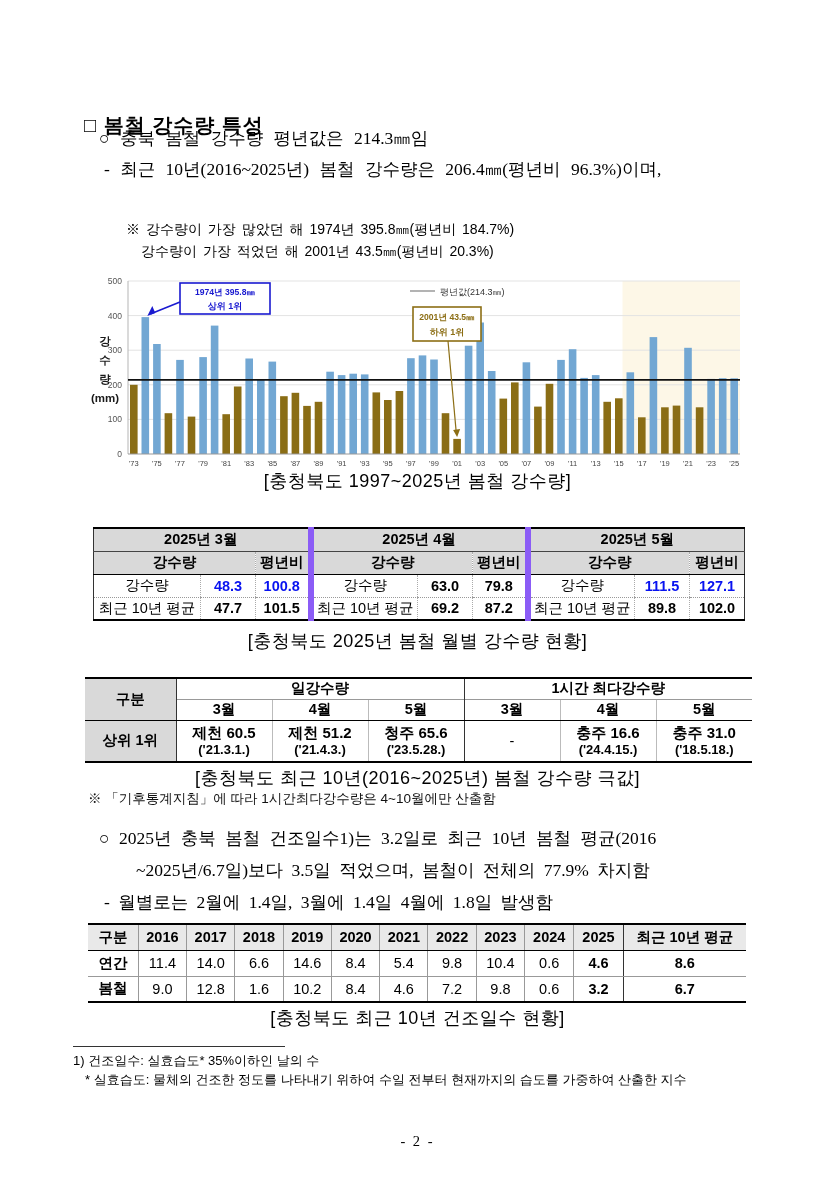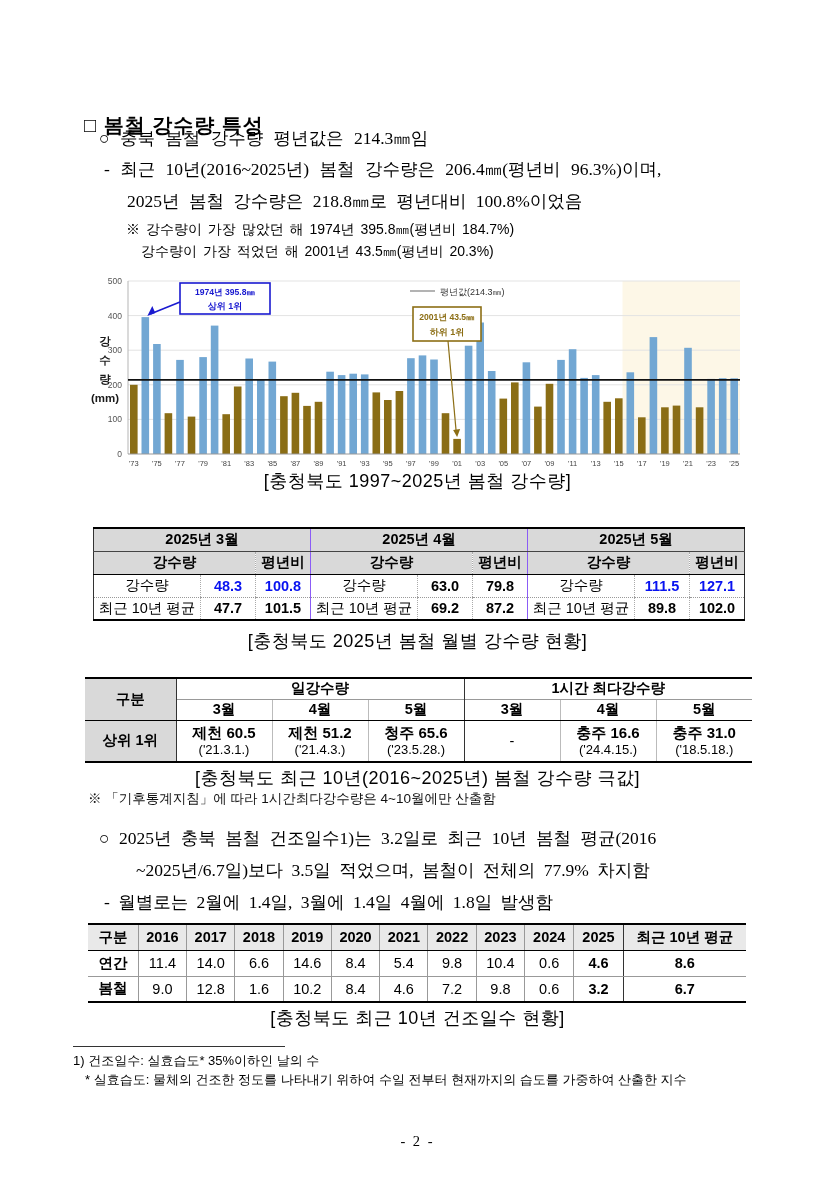--- a/index.html
+++ b/index.html
@@ -35,36 +35,36 @@
 
   
   .t1 { left:93px; top:527px; width:650px; font-size:14.5px; }
   .t1 th, .t1 td { height:23px; }
   .t1 .mh { background:#d9d9d9; font-weight:700; border-top:2px solid #000; border-bottom:1px solid #444; }
   .t1 .sh { background:#d9d9d9; font-weight:700; border-bottom:1.5px solid #000; }
   .t1 .dr td { border-bottom:1px dotted #999; }
   .t1 .dr2 td { border-bottom:2px solid #000; }
   .t1 td.v { font-weight:700; }
   .t1 td.blue { color:#0812f0; }
-  .t1 .gsep { border-left:1px solid #8b5cf6; }
+  .t1 .gsep { border-left:6px solid #8b5cf6; }
   .t1 .isep { border-left:1px dotted #aaa; }
   .t1 .edge-l { border-left:1px solid #333; } .t1 .edge-r { border-right:1px solid #333; }
 
   
   .t2 { left:85px; top:677px; width:667px; font-size:14.5px; }
   .t2 th { font-weight:700; }
   .t2 .r1 th { height:21px; border-top:2px solid #000; }
   .t2 .r2 th { height:21px; border-bottom:1.5px solid #000; border-top:1px solid #999; }
   .t2 .r3 th, .t2 .r3 td { height:42px; border-bottom:2px solid #000; }
   .t2 .corner, .t2 .rowlab { background:#d9d9d9; }
   .t2 .corner { border-bottom:1.5px solid #000; }
   .t2 .gsep { border-left:1px solid #333; }
   .t2 .isep { border-left:1px solid #bbb; }
   .t2 .val { font-weight:700; font-size:15px; line-height:18px; }
-  .t2 .date { font-weight:400; font-size:13px; line-height:15px; }
+  .t2 .date { font-weight:700; font-size:13px; line-height:15px; }
 
   
   .t3 { left:88px; top:923px; width:658px; font-size:14.5px; }
   .t3 th, .t3 td { height:26px; border-left:1px solid #999; }
   .t3 th:first-child, .t3 td:first-child { border-left:none; }
   .t3 thead th { font-weight:700; background:#e9e9e9; border-top:2px solid #000; border-bottom:1.5px solid #000; }
   .t3 tbody tr:first-child td, .t3 tbody tr:first-child th { border-bottom:1px solid #999; }
   .t3 tbody tr:last-child td, .t3 tbody tr:last-child th { border-bottom:2px solid #000; }
   .t3 th:last-child, .t3 td:last-child { border-left:1.5px solid #333; }
   .t3 td:nth-child(11), .t3 td:nth-child(12) { font-weight:700; }
@@ -80,21 +80,20 @@
 </style>
 </head>
 <body>
 
 <div class="page">
 
   <div class="abs doc-title">□ 봄철 강수량 특성</div>
 
   <div class="abs serif b1-main">○ 충북 봄철 강수량 평년값은 214.3㎜임</div>
   <div class="abs serif b1-sub1">- 최근 10년(2016~2025년) 봄철 강수량은 206.4㎜(평년비 96.3%)이며,</div>
-  <div class="abs serif b1-sub2">2025년 봄철 강수량은 218.8㎜로 평년대비 100.8%이었음</div>
   <div class="abs b1-note1">※ 강수량이 가장 많았던 해 1974년 395.8㎜(평년비 184.7%)</div>
   <div class="abs b1-note2">강수량이 가장 적었던 해 2001년 43.5㎜(평년비 20.3%)</div>
 
   <div class="abs chart-wrap">
     <div class="y-axis-label" id="ylab">
         <div>강</div>
         <div>수</div>
         <div>량</div>
         <div>(mm)</div>
       </div>

